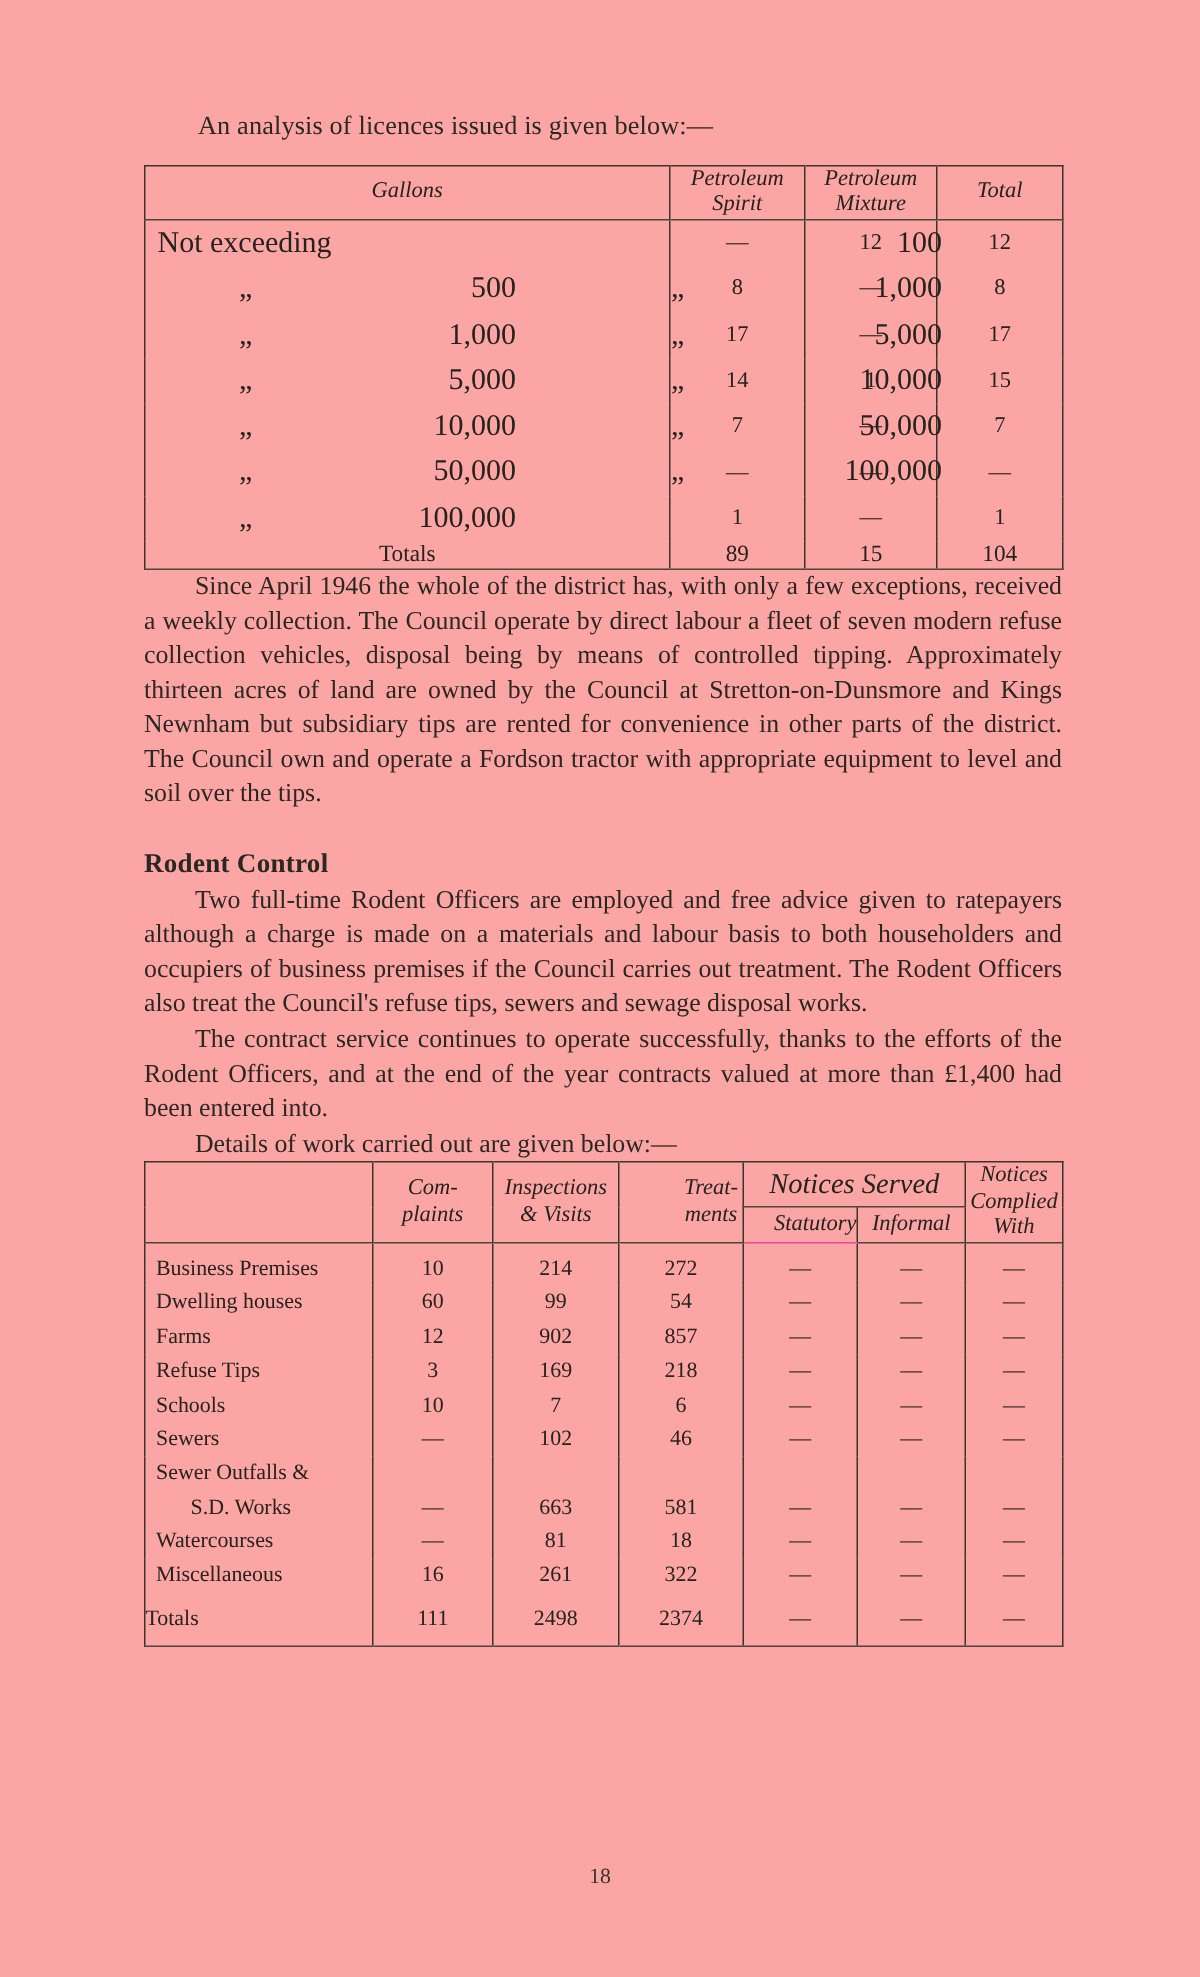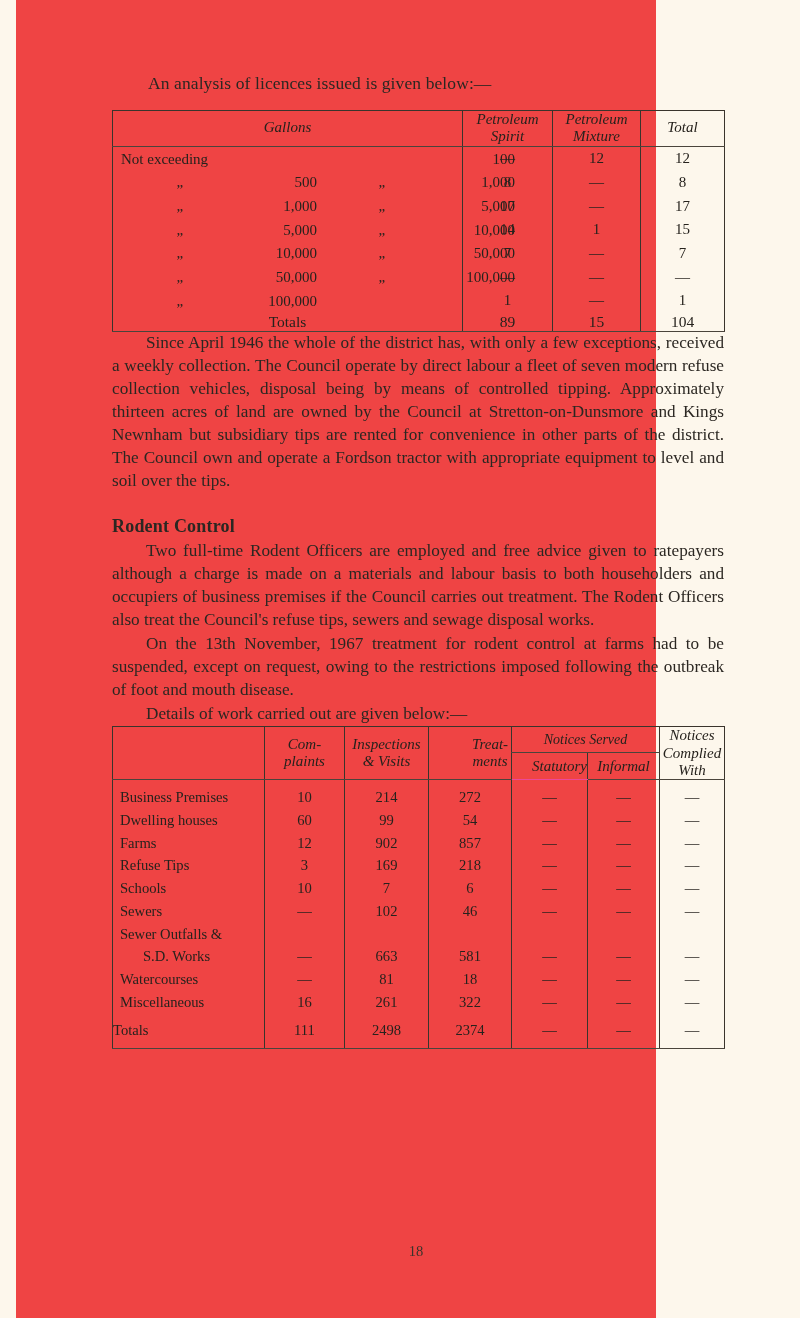--- a/index.html
+++ b/index.html
@@ -10,24 +10,24 @@
   body {
     width: 800px;
     height: 1318px;
     position: relative;
     font-family: "Liberation Serif", "DejaVu Serif", serif;
     color: #2b2722;
     overflow: hidden;
   }
   .page {
     position: absolute;
-    left: 16px; top: 0;
-    width: 640px;
+    left: 0; top: 0;
+    width: 800px;
     height: 1318px;
-    background: #ef4444;
+    background: #fca5a5;
   }
   .content {
     position: absolute;
     left: 96px;
     top: 72px;
     width: 612px;
   }
 
   
   .intro-line {
@@ -67,23 +67,24 @@
   
   #table-licences { margin-bottom: 0; }
   #table-licences .body-row td { padding: 1.5px 0; }
   #table-licences .num {
     text-align: center;
     font-size: 15px;
   }
   .gallons-grid {
     display: grid;
     grid-template-columns: 118px 82px 122px 86px;
-    font-size: 15px;
+    font-size: 20px;
     line-height: 1.38;
     padding-left: 8px;
+    gap: 43px;
   }
   .g-lbl  { text-align: left; }
   .g-lo   { text-align: right; padding-right: 4px; }
   .g-mid  { text-align: center; }
   .g-hi   { text-align: right; padding-right: 14px; }
   .ditto  { text-align: center; letter-spacing: 0.5px; }
 
   .totals-label {
     text-align: center;
     font-size: 15.5px;
@@ -126,21 +127,21 @@
     line-height: 1.42;
   }
   #table-rodent tbody td { padding-top: 1px; padding-bottom: 1px; }
   .indent-sub { padding-left: 30px !important; }
   .row-pad-top td { padding-top: 7px !important; }
   .totals2 td { padding: 7px 0 7px 0 !important; font-size: 14.8px; }
 
   .grp-head {
     font-style: italic;
     text-align: center;
-    font-size: 14px;
+    font-size: 19px;
     padding: 4px 0 3px 0;
   }
   .sub-head {
     font-style: italic;
     text-align: center;
     font-size: 15px;
     padding: 4px 0 7px 0;
   }
   .stacked-head {
     font-style: italic;
@@ -294,21 +295,21 @@
           <td class="totals-num rule-thin-b rule-bottom vline-l">15</td>
           <td class="totals-num rule-thin-b rule-bottom vline-l vline-r">104</td>
         </tr>
       </tfoot>
     </table>
 
     <p class="prose">Since April 1946 the whole of the district has, with only a few exceptions, received a weekly collection. The Council operate by direct labour a fleet of seven modern refuse collection vehicles, disposal being by means of controlled tipping. Approximately thirteen acres of land are owned by the Council at Stretton-on-Dunsmore and Kings Newnham but subsidiary tips are rented for convenience in other parts of the district. The Council own and operate a Fordson tractor with appropriate equipment to level and soil over the tips.</p>
 
     <h2 class="section-head">Rodent Control</h2>
     <p class="prose">Two full-time Rodent Officers are employed and free advice given to ratepayers although a charge is made on a materials and labour basis to both householders and occupiers of business premises if the Council carries out treatment. The Rodent Officers also treat the Council's refuse tips, sewers and sewage disposal works.</p>
-    <p class="prose">On the 13th November, 1967 treatment for rodent control at farms had to be suspended, except on request, owing to the restrictions imposed following the outbreak of foot and mouth disease.</p>
+    <p class="prose">The contract service continues to operate successfully, thanks to the efforts of the Rodent Officers, and at the end of the year contracts valued at more than £1,400 had been entered into.</p>
     <p class="prose">Details of work carried out are given below:—</p>
 
     <table class="doc-table" id="table-rodent">
       <colgroup>
         <col style="width:152px">
         <col style="width:80px">
         <col style="width:84px">
         <col style="width:83px">
         <col style="width:76px">
         <col style="width:72px">

